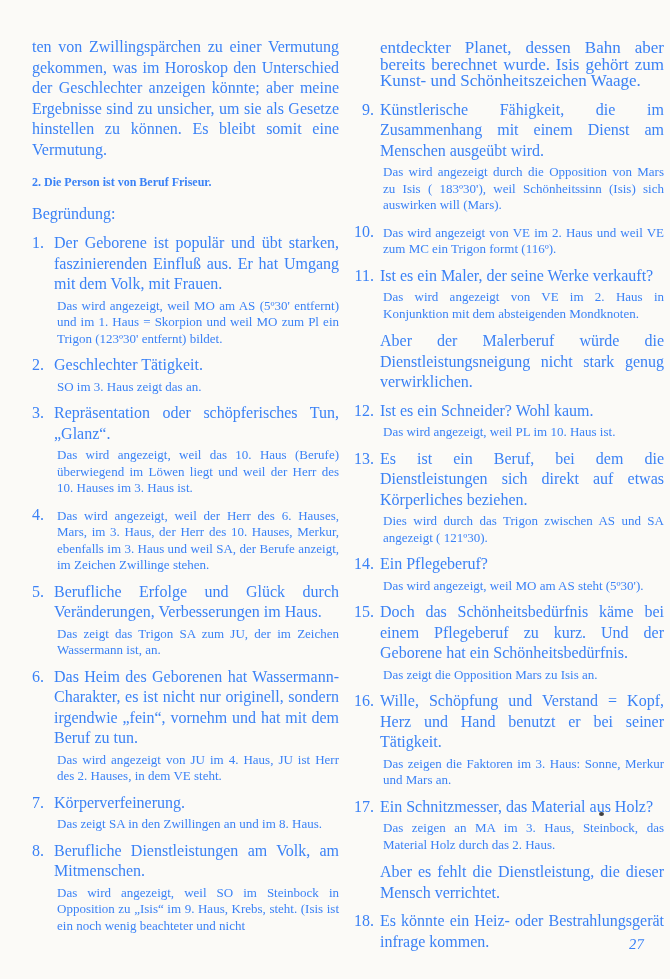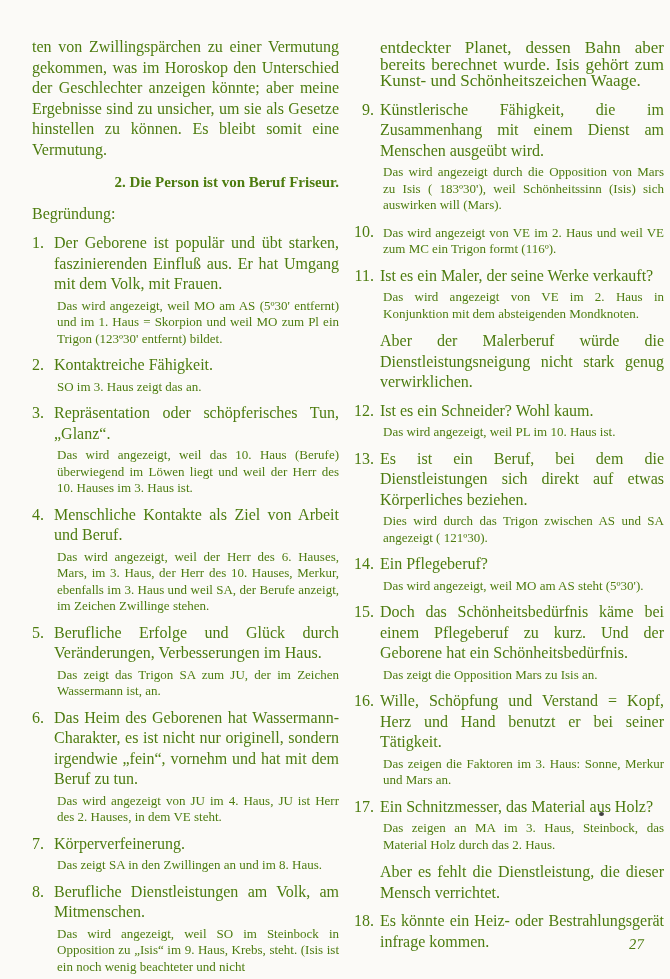--- a/index.html
+++ b/index.html
@@ -2,21 +2,21 @@
 <html lang="de"><head>
 <meta charset="utf-8">
 <style>
   html,body { margin:0; padding:0; }
   body { background:#e9e9e9; font-family:"Liberation Serif", serif; }
   .page {
     position:relative;
     width:670px; height:979px;
     margin:0 auto;
     background:#fbfaf7;
-    color:#4d7c0f;
+    color:#3b82f6;
     overflow:hidden;
   }
   .columns {
     display:flex;
     gap:13px;
     padding:37px 6px 0 32px;
     box-sizing:border-box;
   }
   .col { box-sizing:border-box; }
   .col-left  { width:307px; }
@@ -24,25 +24,24 @@
 
   p { margin:0; }
   .body-text {
     font-size:16px;
     line-height:20.5px;
     text-align:justify;
     hyphens:auto;
   }
   .intro { margin-bottom:11px; }
   .heading {
-    font-size:15px;
+    font-size:12px;
     font-weight:bold;
     line-height:20.5px;
     margin:12px 0 11px 0;
-    text-align:right;
   }
   .subheading { margin:0 0 9px 0; }
 
   .item { display:flex; margin-bottom:8px; }
   .item .num {
     flex:0 0 22px;
     font-size:16px;
     line-height:20.5px;
   }
   .col-right .item .num {
@@ -99,37 +98,36 @@
         <span class="num">1.</span>
         <div class="ibody">
           <p class="body-text">Der Geborene ist populär und übt starken, faszinierenden Einfluß aus. Er hat Umgang mit dem Volk, mit Frauen.</p>
           <p class="note">Das wird angezeigt, weil MO am AS (5º30' entfernt) und im 1. Haus = Skorpion und weil MO zum Pl ein Trigon (123º30' entfernt) bildet.</p>
         </div>
       </div>
 
       <div class="item">
         <span class="num">2.</span>
         <div class="ibody">
-          <p class="body-text">Kontaktreiche Fähigkeit.</p>
+          <p class="body-text">Geschlechter Tätigkeit.</p>
           <p class="note">SO im 3. Haus zeigt das an.</p>
         </div>
       </div>
 
       <div class="item">
         <span class="num">3.</span>
         <div class="ibody">
           <p class="body-text">Repräsentation oder schöpferisches Tun, „Glanz“.</p>
           <p class="note">Das wird angezeigt, weil das 10. Haus (Berufe) überwiegend im Löwen liegt und weil der Herr des 10. Hauses im 3. Haus ist.</p>
         </div>
       </div>
 
       <div class="item">
         <span class="num">4.</span>
         <div class="ibody">
-          <p class="body-text">Menschliche Kontakte als Ziel von Arbeit und Beruf.</p>
           <p class="note">Das wird angezeigt, weil der Herr des 6. Hauses, Mars, im 3. Haus, der Herr des 10. Hauses, Merkur, ebenfalls im 3. Haus und weil SA, der Berufe anzeigt, im Zeichen Zwillinge stehen.</p>
         </div>
       </div>
 
       <div class="item">
         <span class="num">5.</span>
         <div class="ibody">
           <p class="body-text">Berufliche Erfolge und Glück durch Veränderungen, Verbesserungen im Haus.</p>
           <p class="note">Das zeigt das Trigon SA zum JU, der im Zeichen Wassermann ist, an.</p>
         </div>

